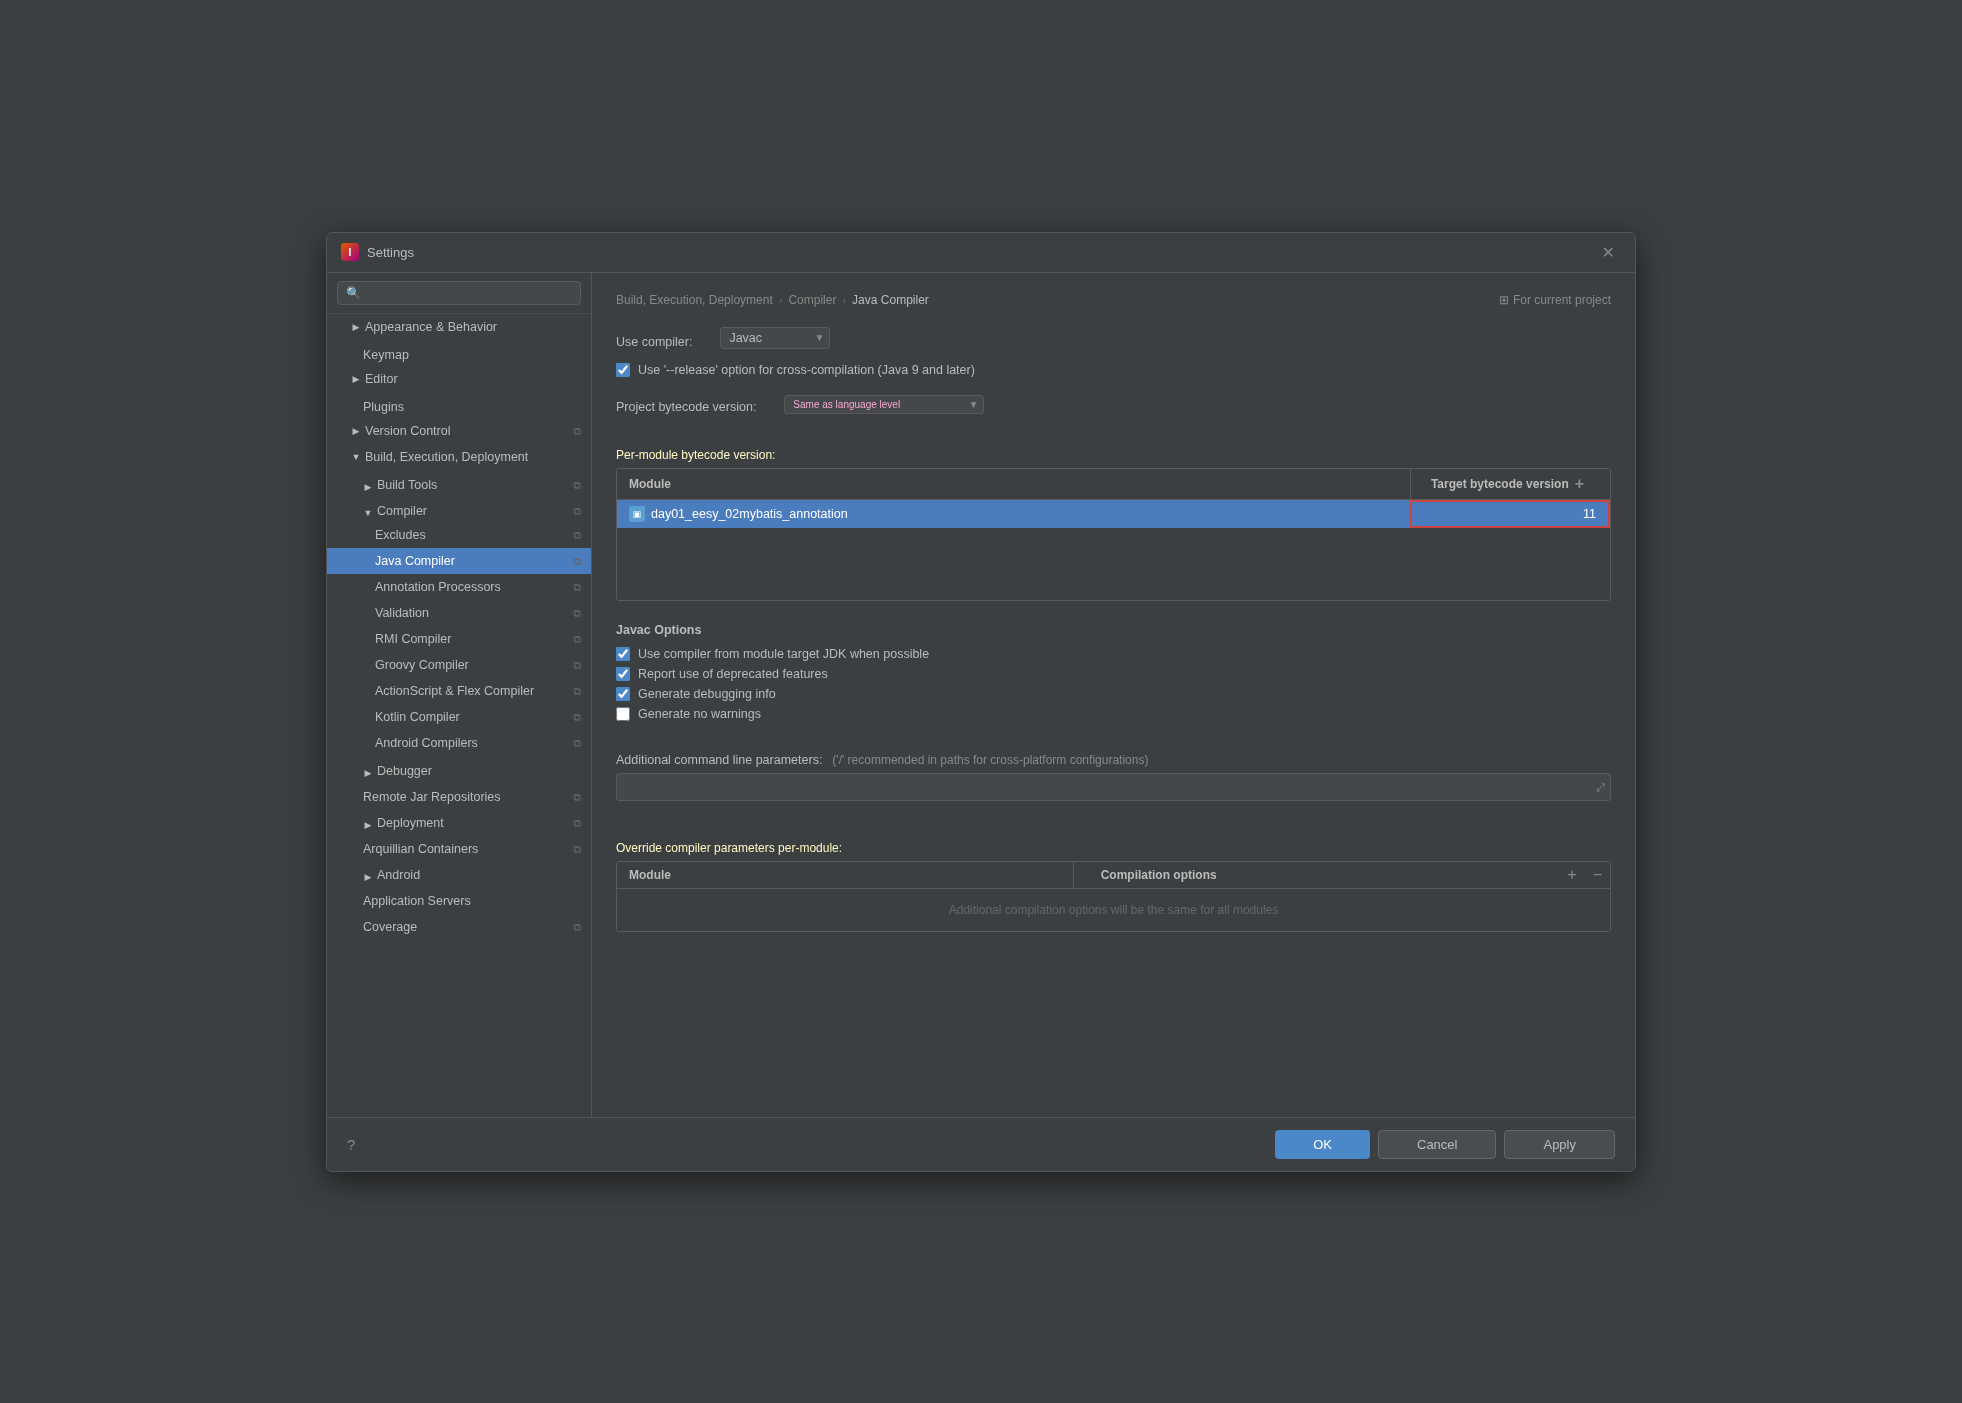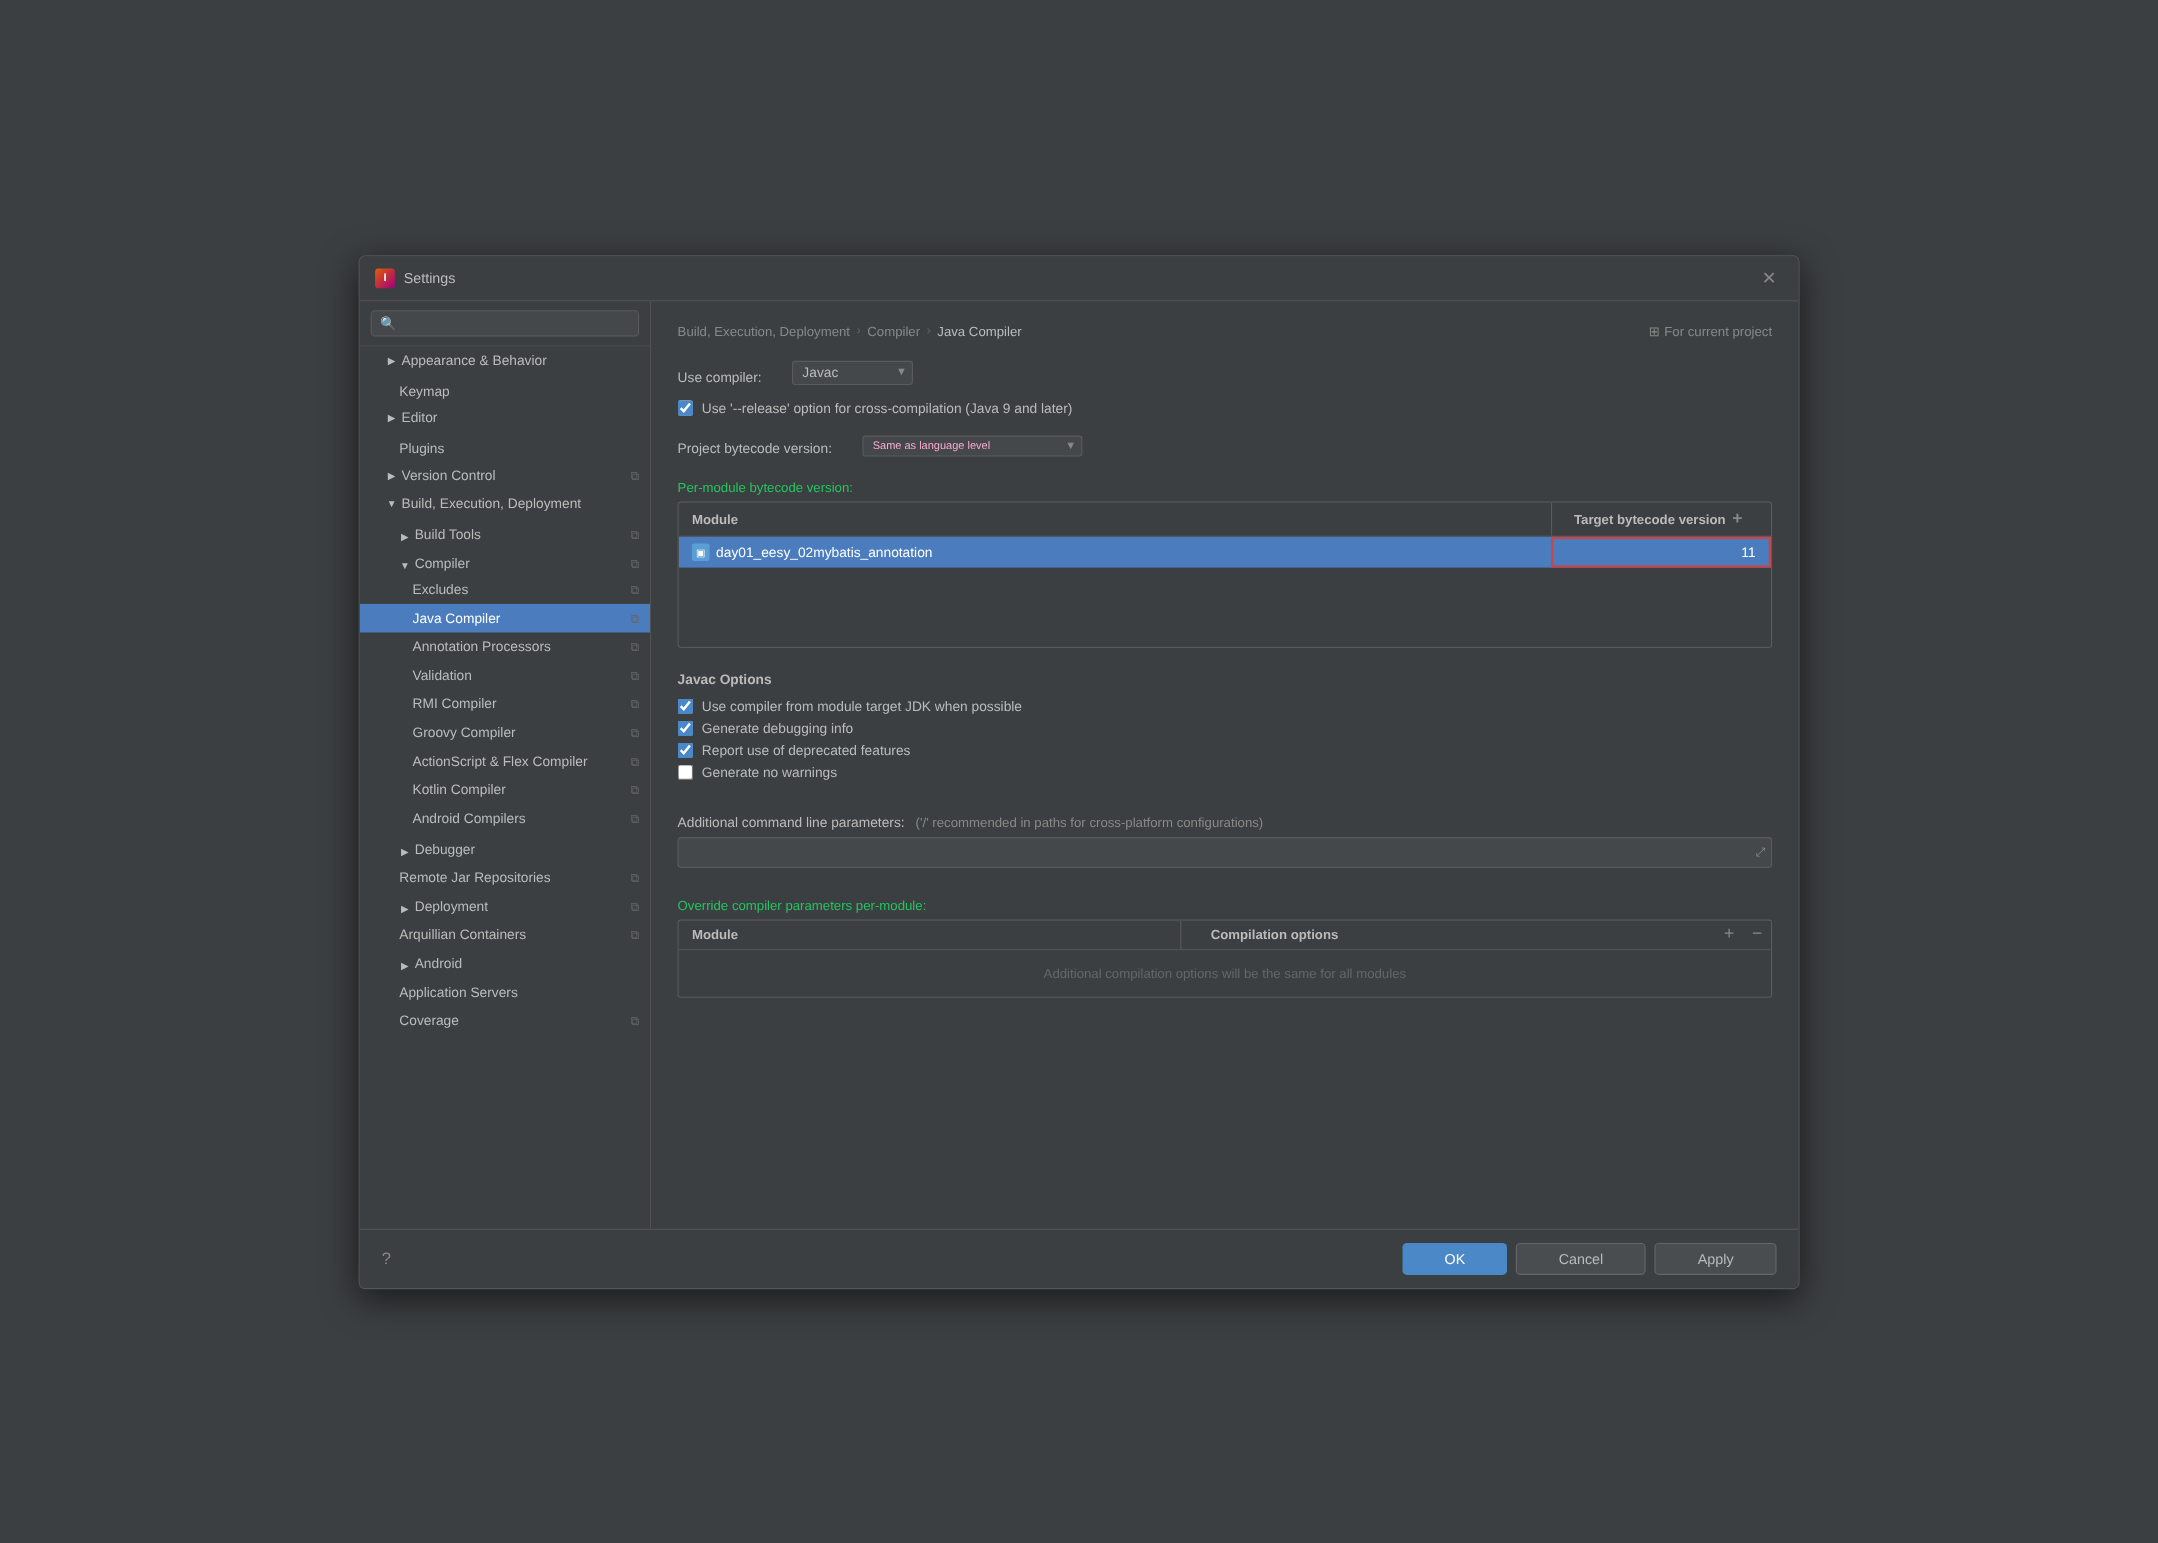--- a/index.html
+++ b/index.html
@@ -199,23 +199,23 @@
       border: 1px solid #5a5a5a;
       color: #f9a8d4;
       padding: 3px 24px 3px 8px;
       font-size: 10px;
       border-radius: 3px;
       appearance: none;
       cursor: pointer;
       min-width: 200px;
     }
     .section-title {
-      color: #22c55e;
-      font-size: 12px;
-      margin-top: 3px;
+      color: #fef9c3;
+      font-size: 12px;
+      margin-top: 16px;
       margin-bottom: 6px;
     }
     .table-container {
       border: 1px solid #5a5a5a;
       border-radius: 3px;
       overflow: hidden;
     }
     .table-header {
       display: flex;
       background: #3c3f41;
@@ -618,26 +618,26 @@
       </div>
 
       <div class="javac-options">
         <div class="section-header">Javac Options</div>
         <div class="options-group">
           <div class="checkbox-row">
             <input type="checkbox" id="opt0" checked="" style="">
             <label for="opt0" class="label-text">Use compiler from module target JDK when possible</label>
           </div>
           <div class="checkbox-row">
+            <input type="checkbox" id="opt2" checked="" style="">
+            <label for="opt2" class="label-text">Report use of deprecated features</label>
+          </div>
+          <div class="checkbox-row">
             <input type="checkbox" id="opt1" checked="" style="">
             <label for="opt1" class="label-text">Generate debugging info</label>
-          </div>
-          <div class="checkbox-row">
-            <input type="checkbox" id="opt2" checked="" style="">
-            <label for="opt2" class="label-text">Report use of deprecated features</label>
           </div>
           <div class="checkbox-row">
             <input type="checkbox" id="opt3" style="">
             <label for="opt3" class="label-text">Generate no warnings</label>
           </div>
         </div>
       </div>
 
       <div class="cmd-line-section">
         <div class="cmd-label-row">

